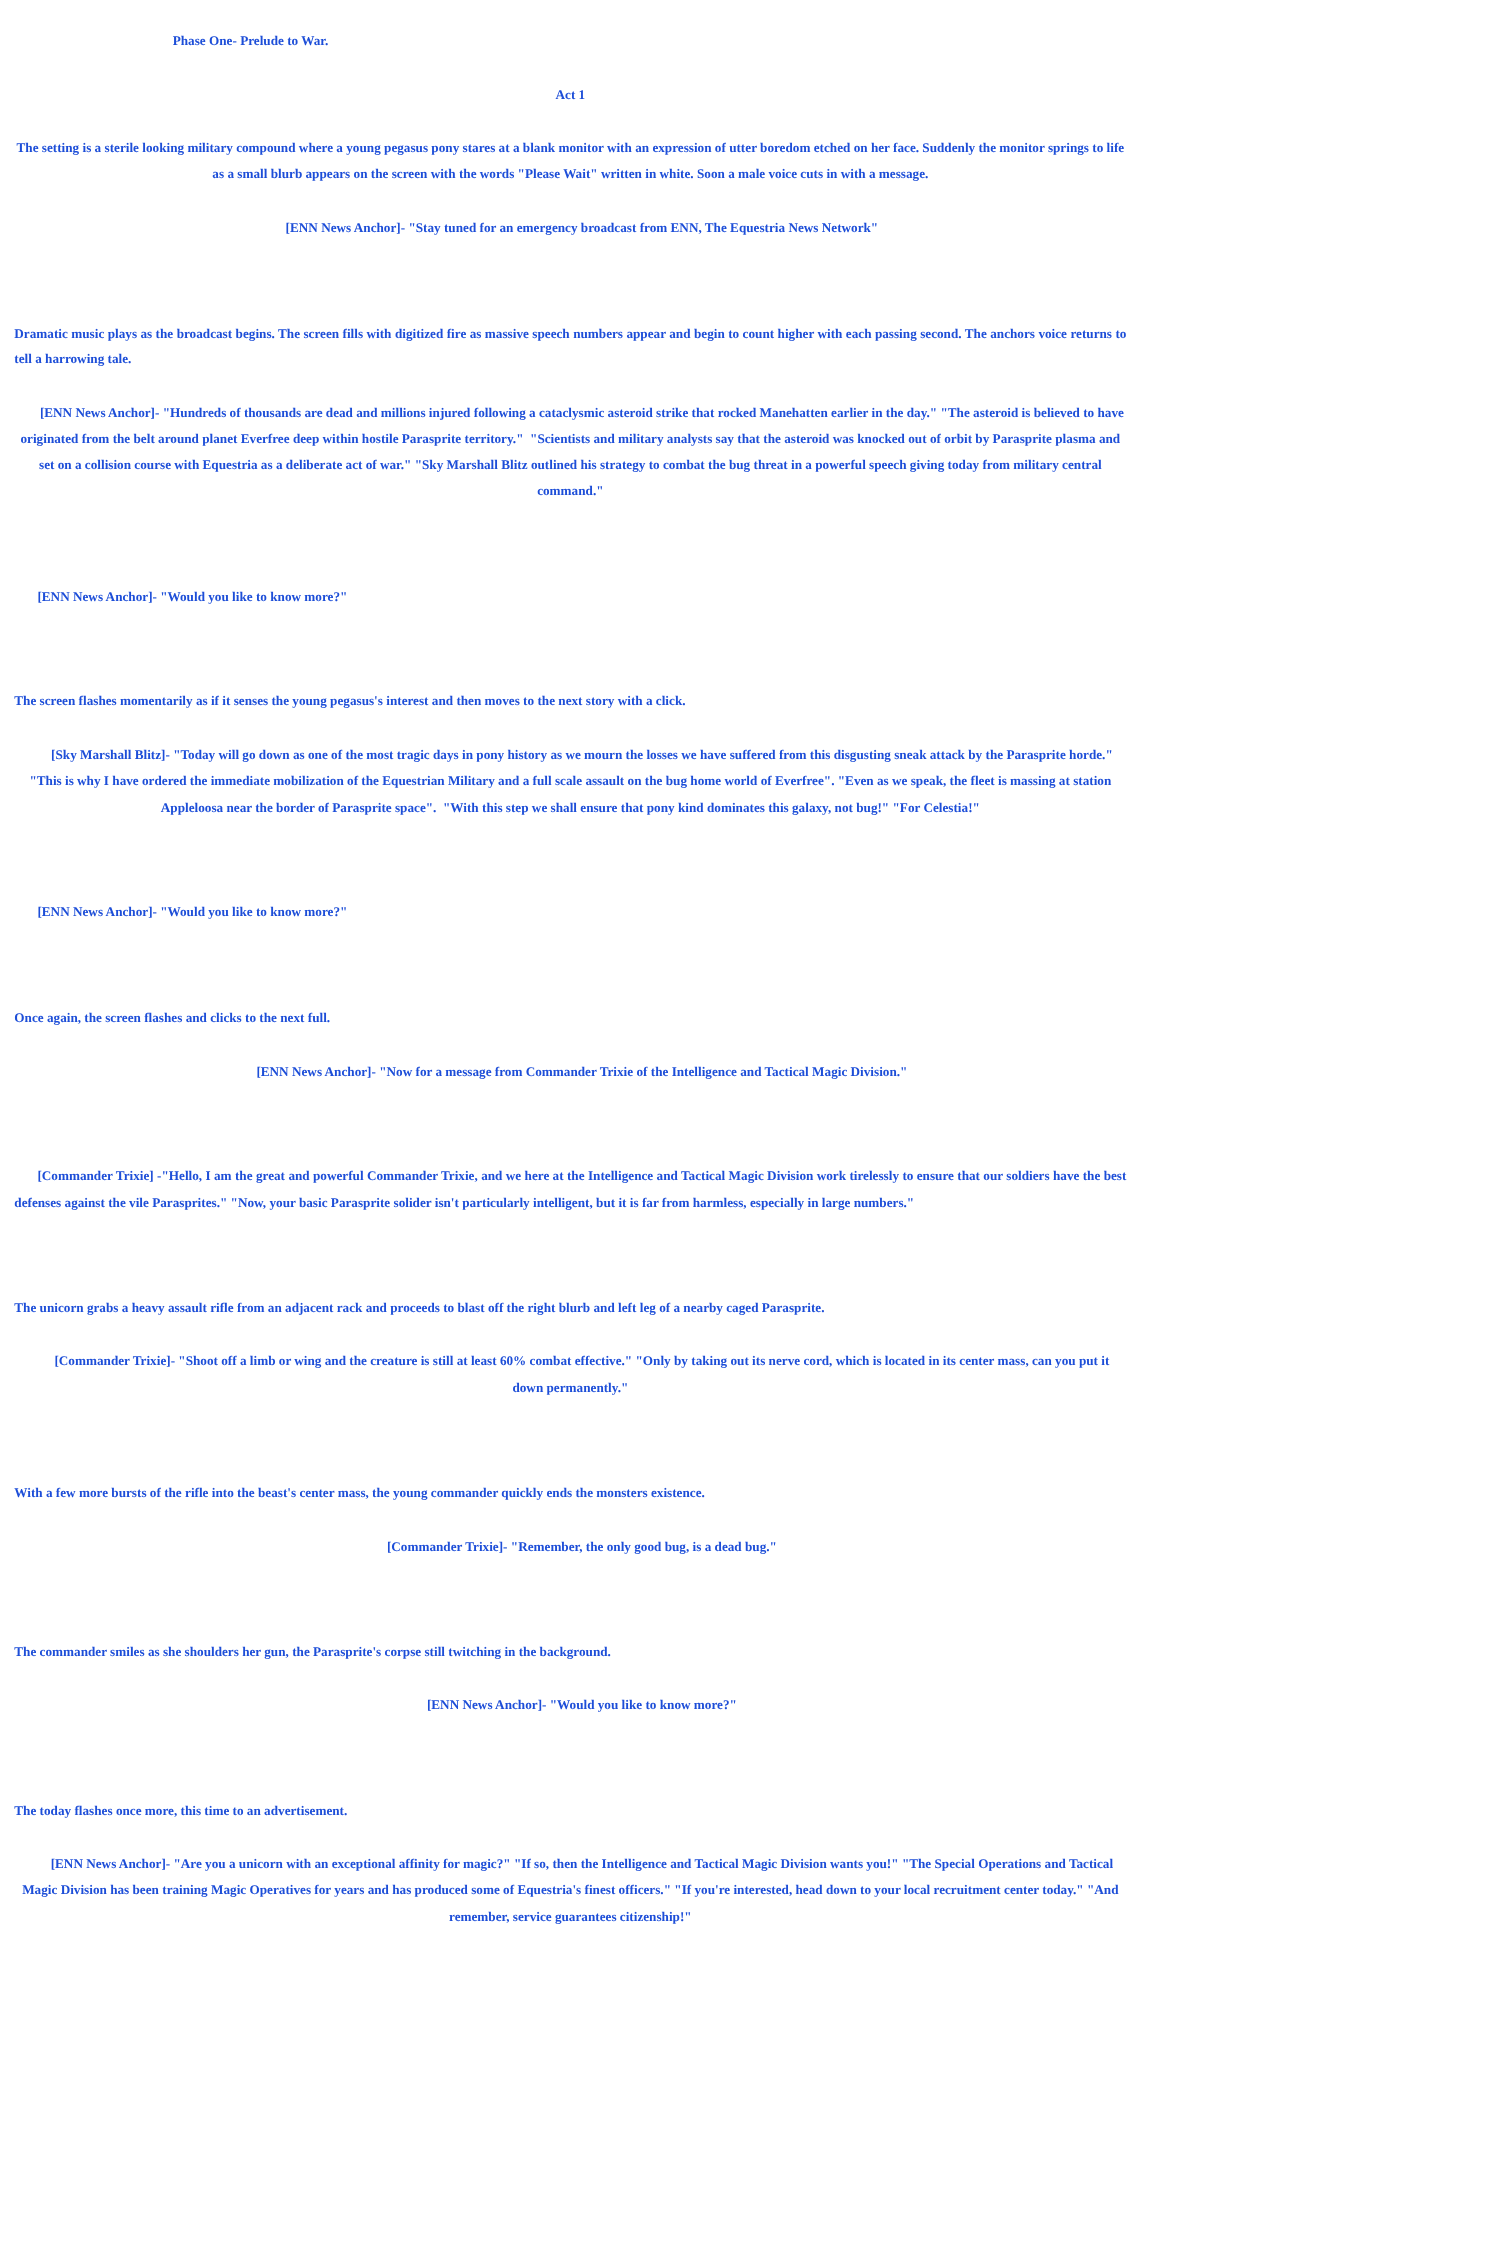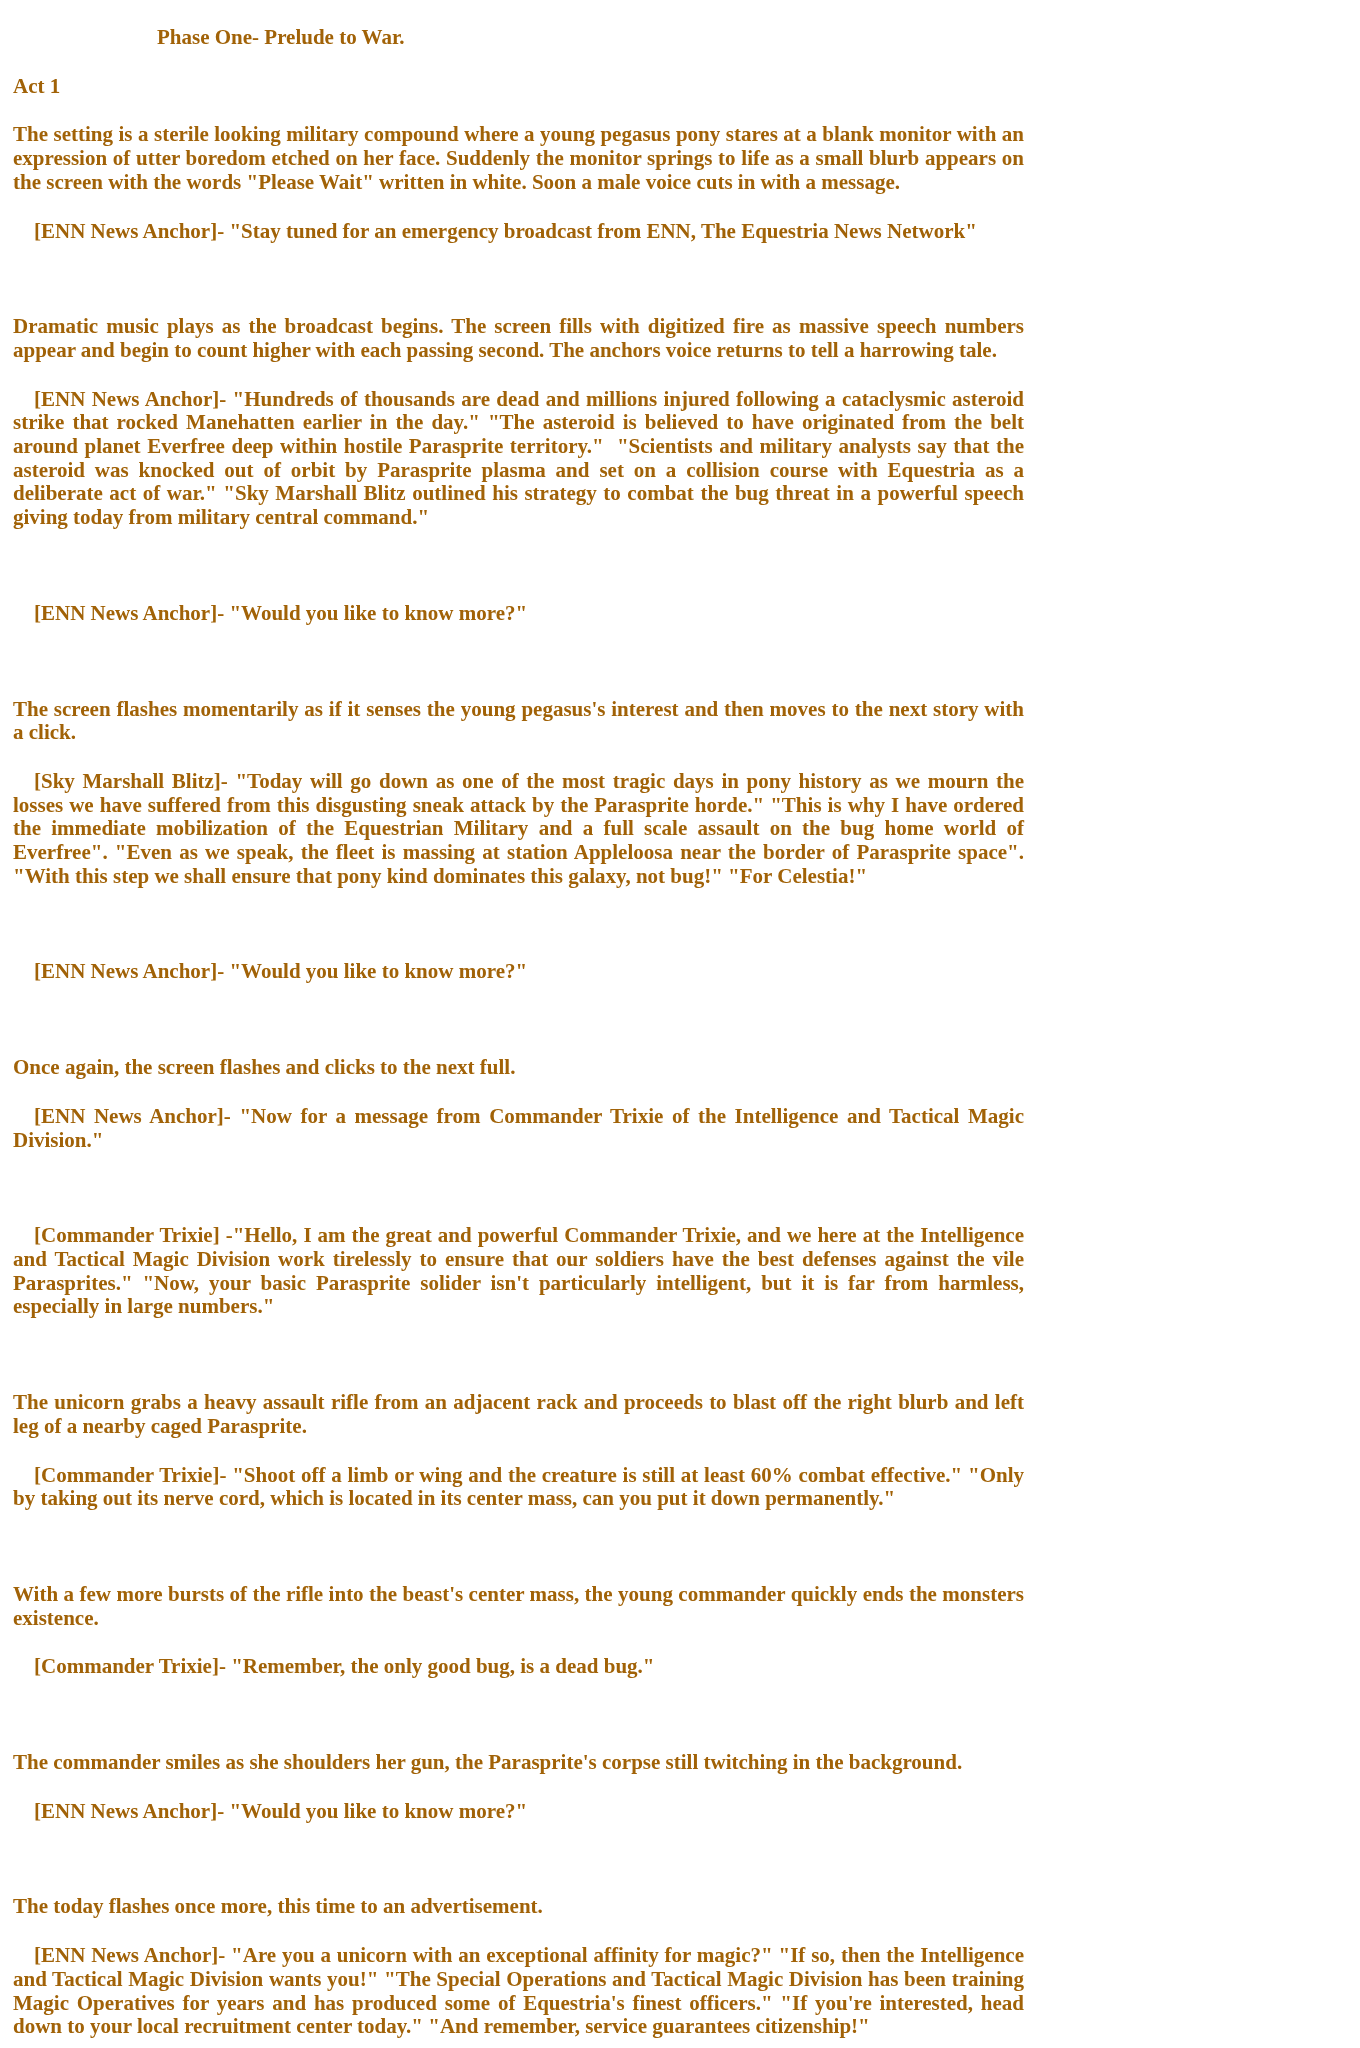--- a/index.html
+++ b/index.html
@@ -13,39 +13,39 @@
   }
   .doc {
     box-sizing: content-box;
     width: 1011px;
     padding-left: 13px;
     padding-top: 26px;
     padding-bottom: 40px;
   }
   .doc p {
     margin: 0;
-    color: #a16207;
+    color: #1d4ed8;
     font-family: "Liberation Serif", "DejaVu Serif", serif;
     font-weight: bold;
-    font-size: 21px;
+    font-size: 12px;
     line-height: 23.7px;
     text-align: justify;
     white-space: pre-wrap;
   }
   .doc p.title {
     padding-left: 144px;
     text-align: left;
   }
   .doc p.heading {
     text-align: left;
   }
   .doc p.quote {
     text-indent: 21px;
   }
-  .doc p.gap-small { margin-top: 25px; }
+  .doc p.gap-small { margin-top: 25px; text-align: center; }
   .doc p.gap-large { margin-top: 72px; }
 </style>
 </head>
 <body>
 
 <div class="doc">
     <p class="title">Phase One- Prelude to War.</p>
     <p class="heading gap-small">Act 1</p>
     <p class="narration gap-small">The setting is a sterile looking military compound where a young pegasus pony stares at a blank monitor with an expression of utter boredom etched on her face. Suddenly the monitor springs to life as a small blurb appears on the screen with the words "Please Wait" written in white. Soon a male voice cuts in with a message.</p>
     <p class="quote gap-small">[ENN News Anchor]- "Stay tuned for an emergency broadcast from ENN, The Equestria News Network"</p>

